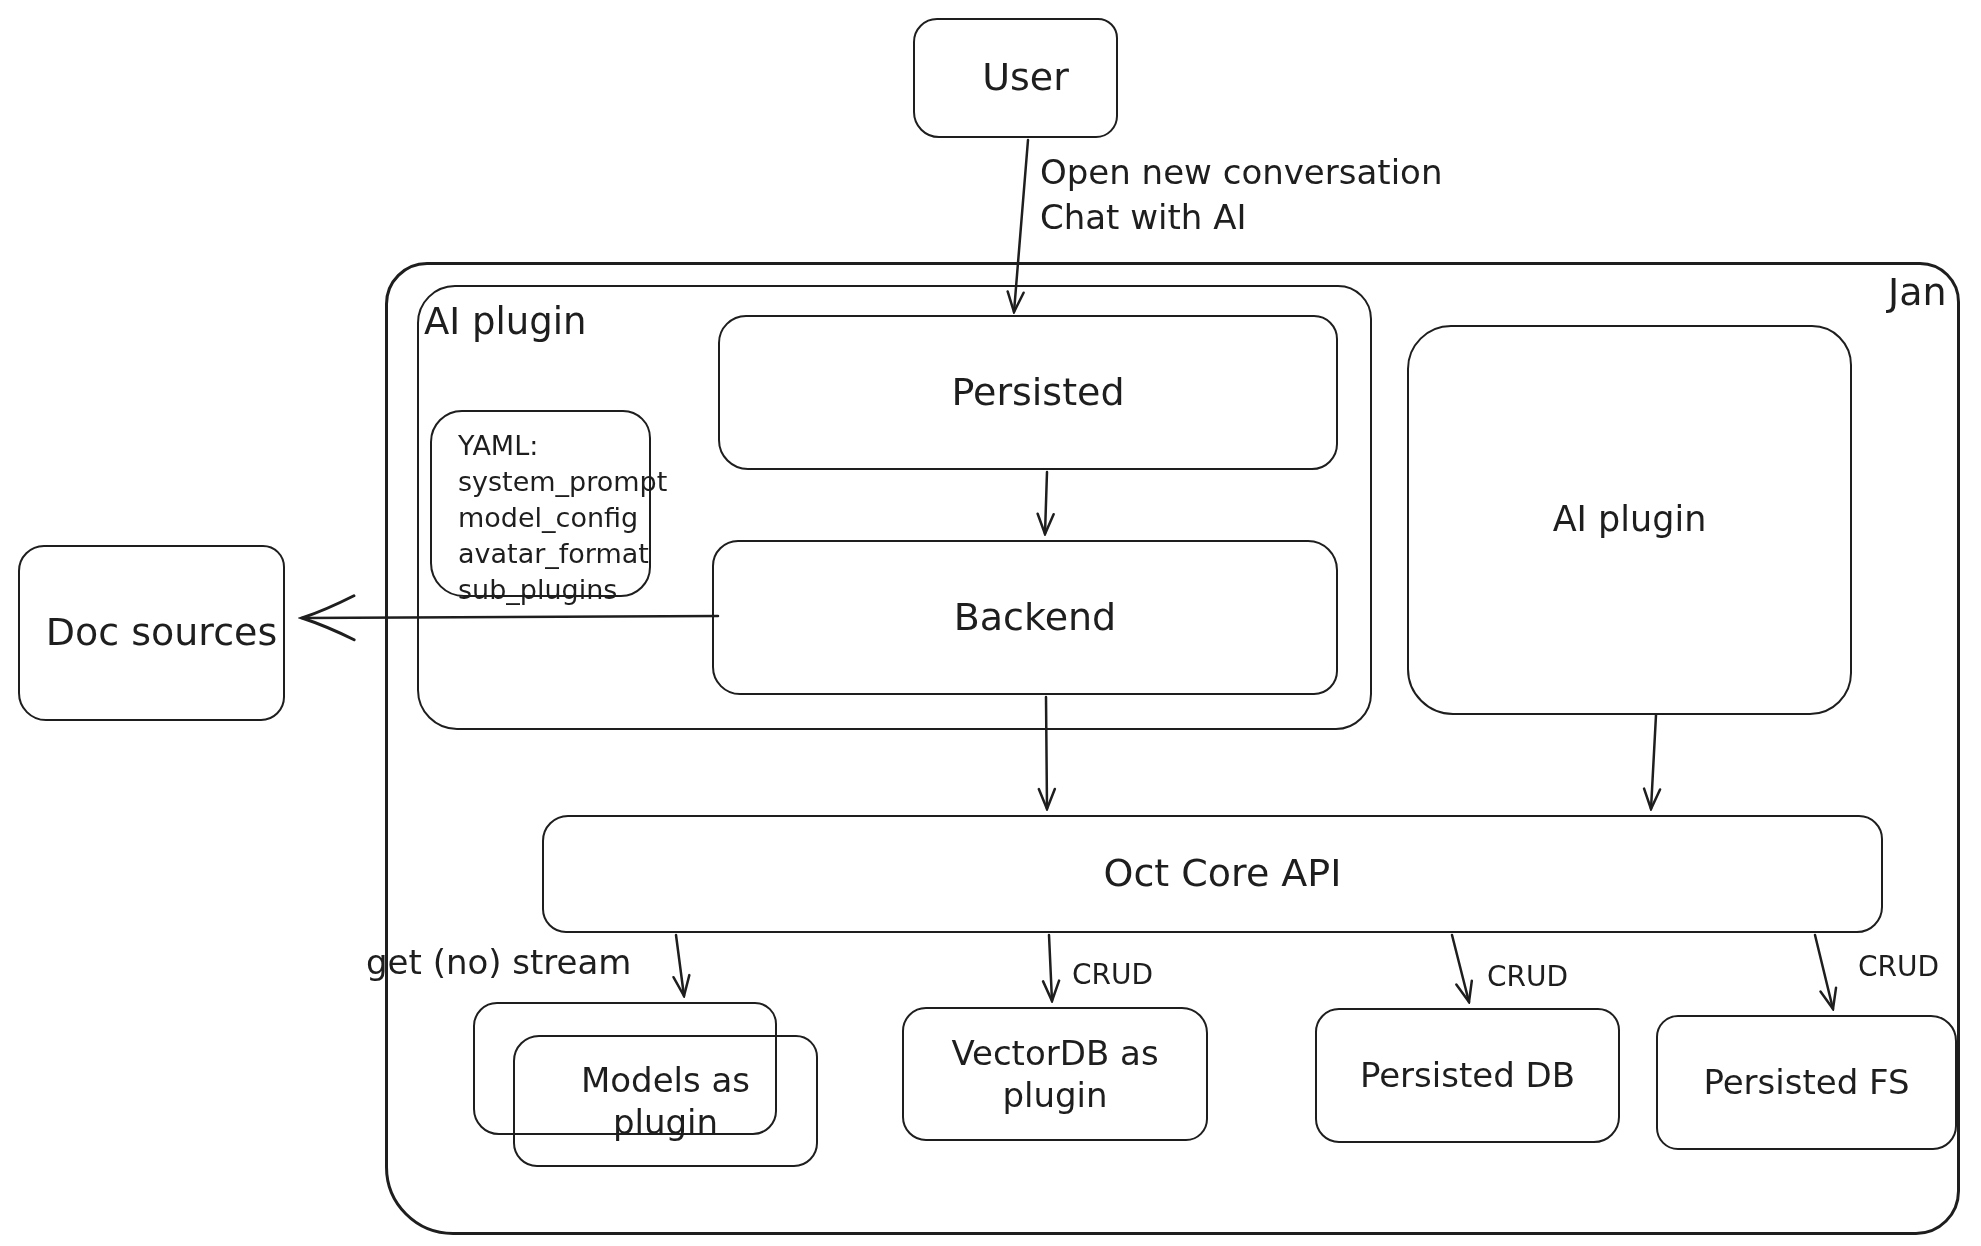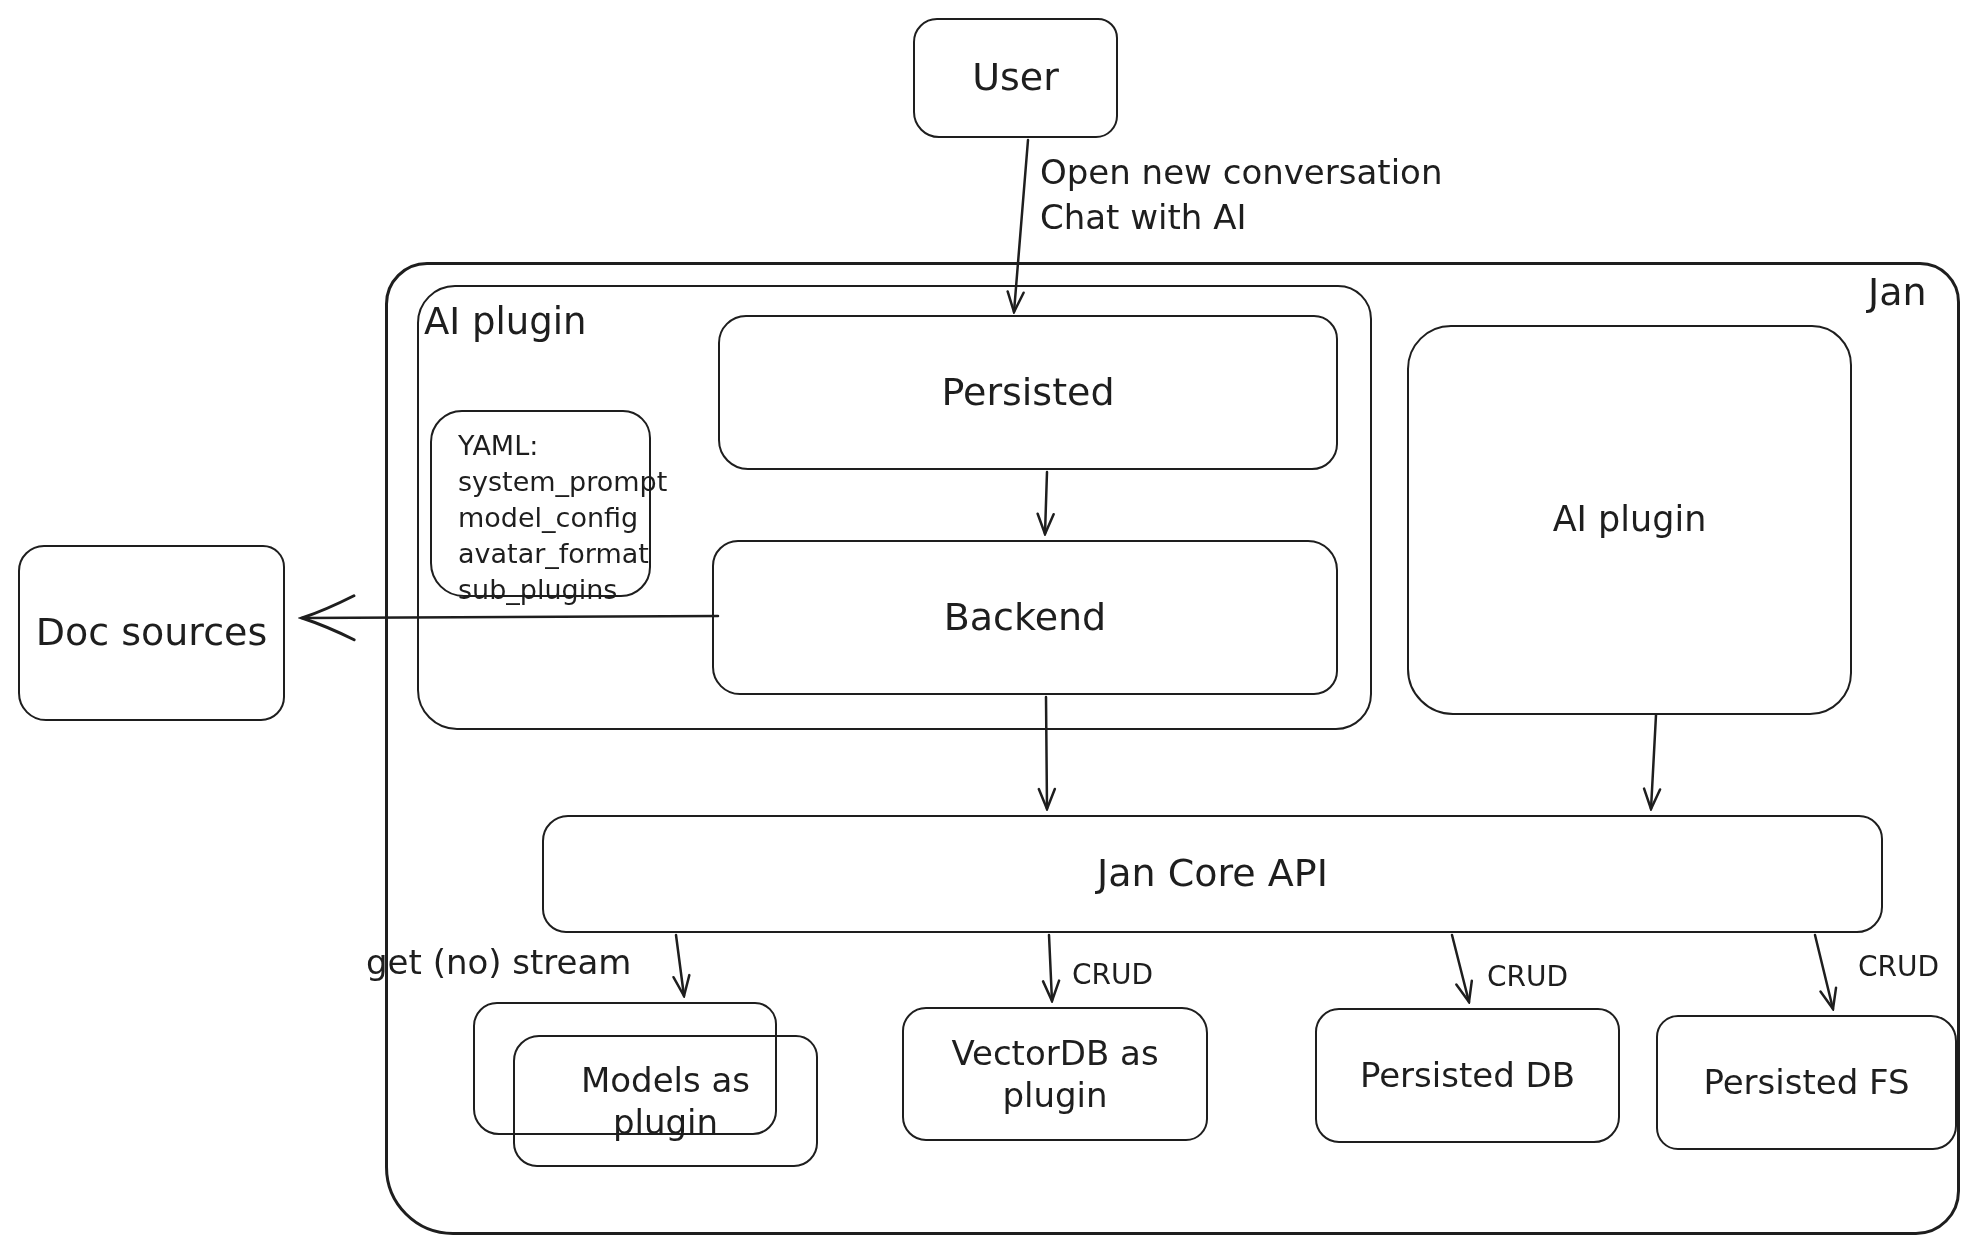--- a/index.html
+++ b/index.html
@@ -19,21 +19,21 @@
     border: 2.5px solid #1e1e1e;
     background: transparent;
     display: flex;
     align-items: center;
     justify-content: center;
     text-align: center;
     line-height: 1.25;
   }
   .group { justify-content: flex-start; align-items: flex-start; }
   .lbl { position: absolute; white-space: nowrap; }
-  .fs38 { font-size: 38px; }
+  .fs38 { font-size: 38px; padding-left: 20px; }
   .fs35 { font-size: 35px; }
   .fs34 { font-size: 34px; }
   .fs33 { font-size: 28px; }
   .note {
     align-items: flex-start;
     justify-content: flex-start;
     text-align: left;
     padding: 16px 10px 10px 26px;
     font-size: 27px;
     line-height: 36px;
@@ -97,21 +97,21 @@
 
   <div class="node fs38" style="left:18px; top:545px; width:267px; height:176px; border-radius:26px 22px 24px 28px;">
     <span>Doc sources</span>
   </div>
 
   <div class="node fs35" style="left:1407px; top:325px; width:445px; height:390px; border-radius:44px 40px 42px 46px;">
     <span>AI plugin</span>
   </div>
 
   <div class="node fs38" style="left:542px; top:815px; width:1341px; height:118px; border-radius:26px 24px 26px 24px;">
-    <span>Jan Core API</span>
+    <span>Oct Core API</span>
   </div>
 
   <div class="node" style="left:473px; top:1002px; width:304px; height:133px; border-radius:24px 22px 24px 26px;"></div>
   <div class="node fs34" style="left:513px; top:1035px; width:305px; height:132px; border-radius:26px 22px 24px 24px; padding:0 44px;">
     <span>Models as plugin</span>
   </div>
 
   <div class="node fs34" style="left:902px; top:1007px; width:306px; height:134px; border-radius:24px 26px 22px 24px; padding:0 40px;">
     <span>VectorDB as plugin</span>
   </div>

